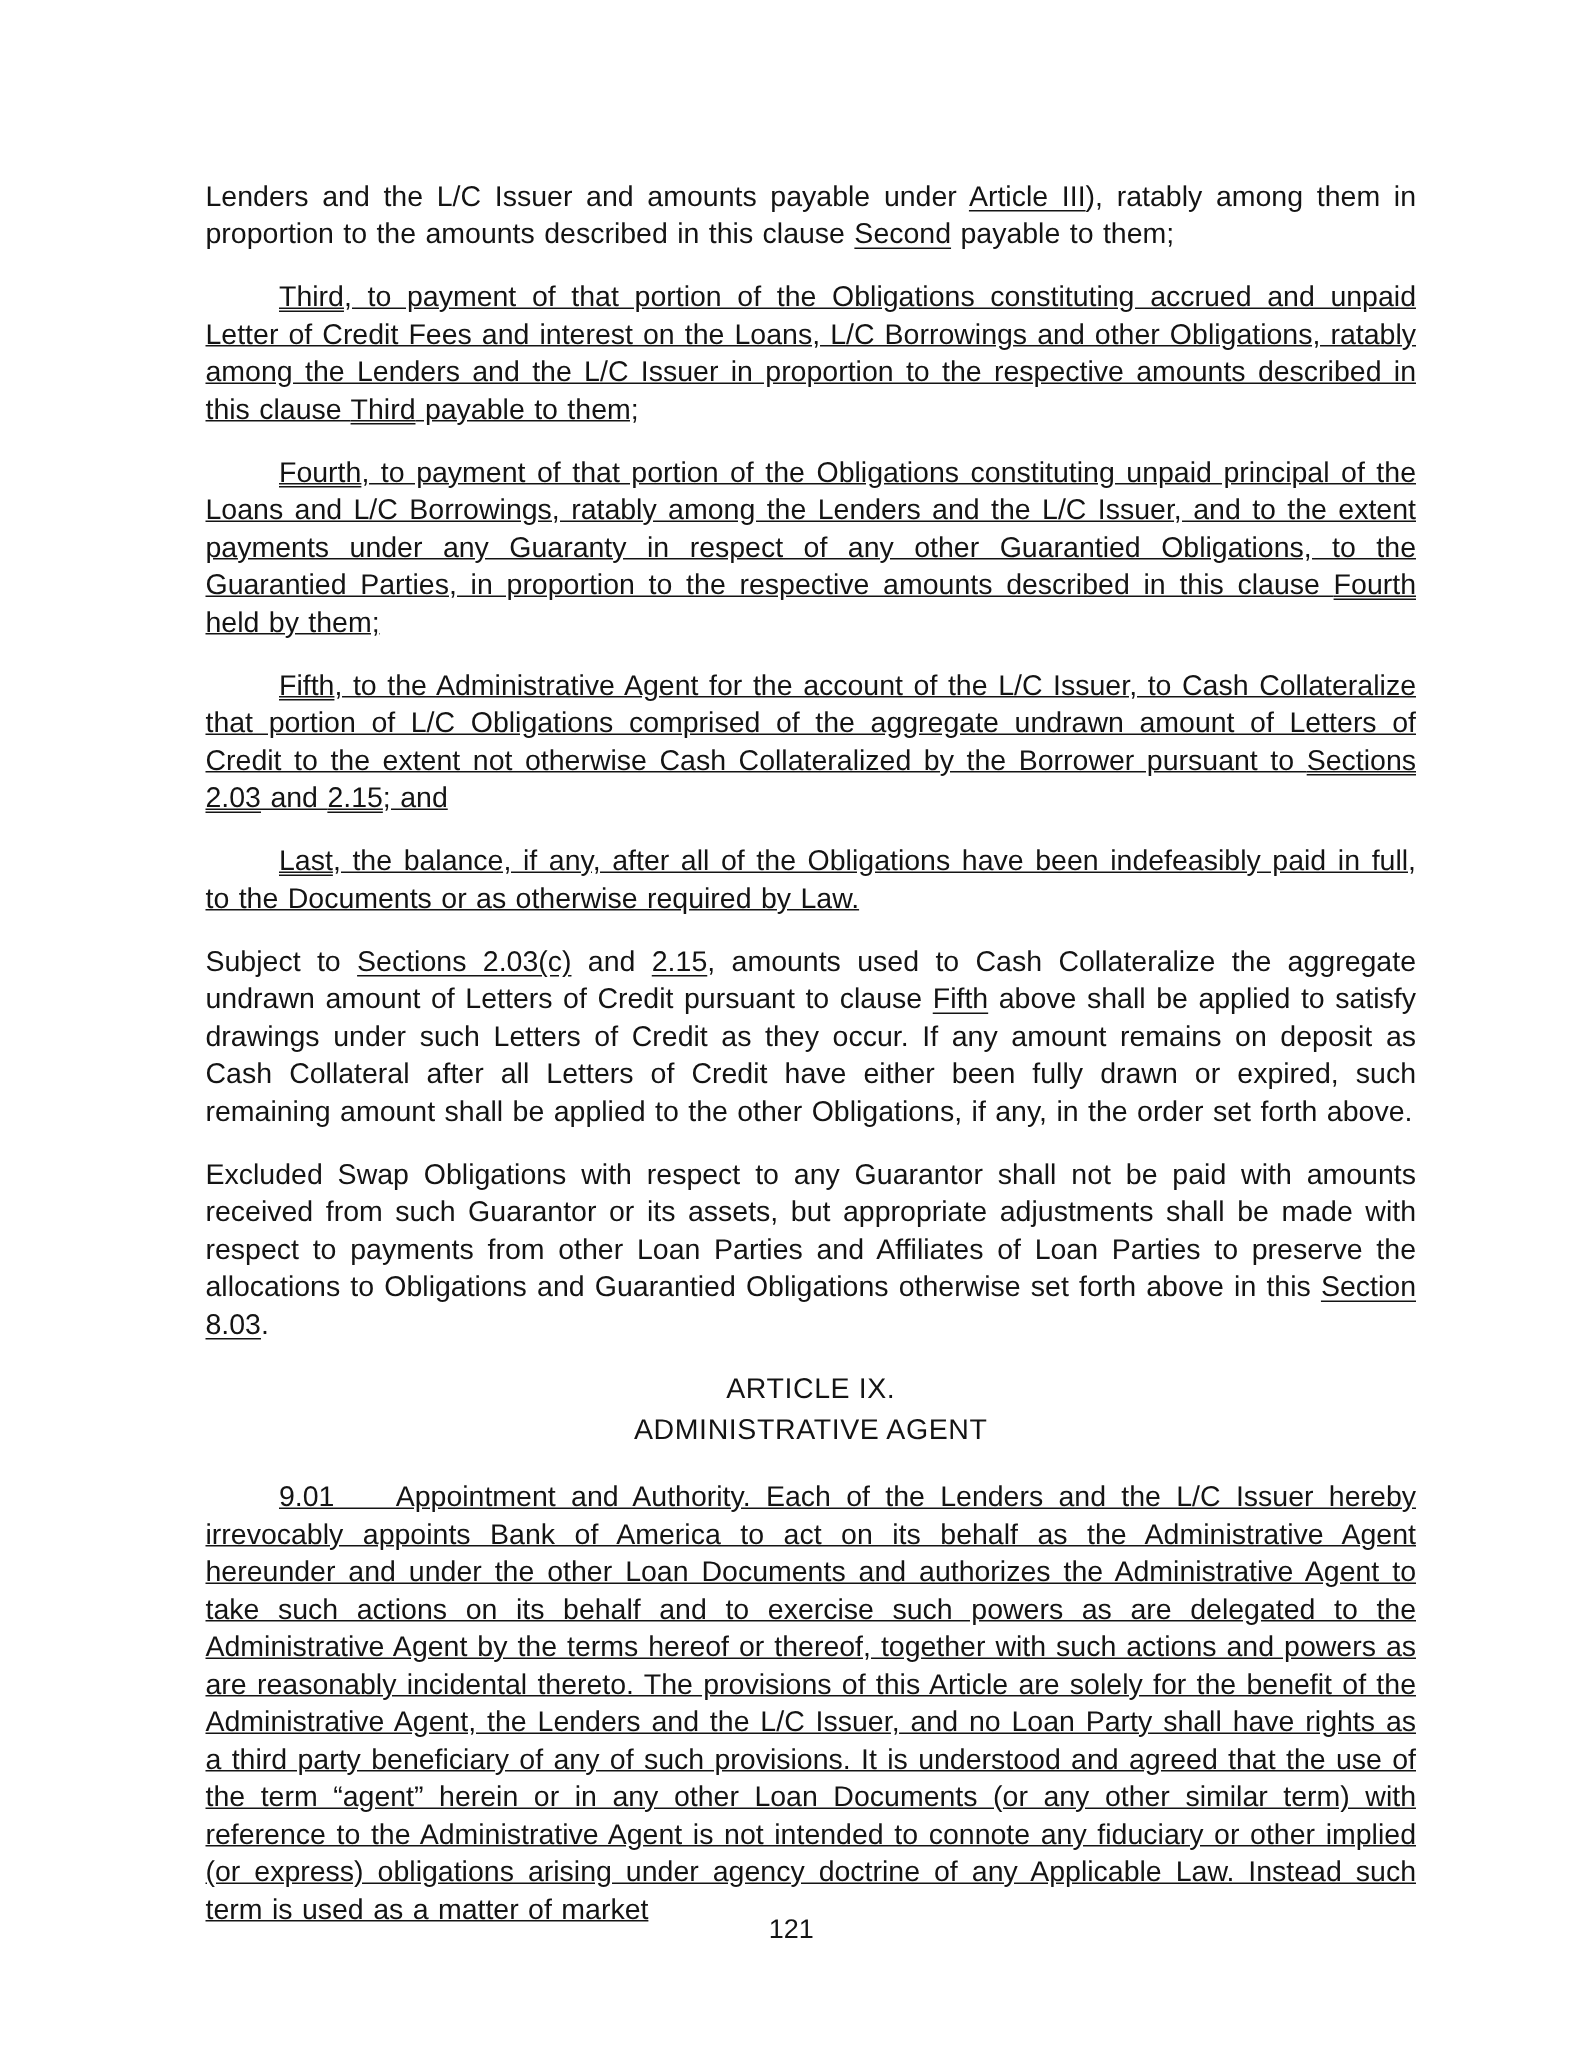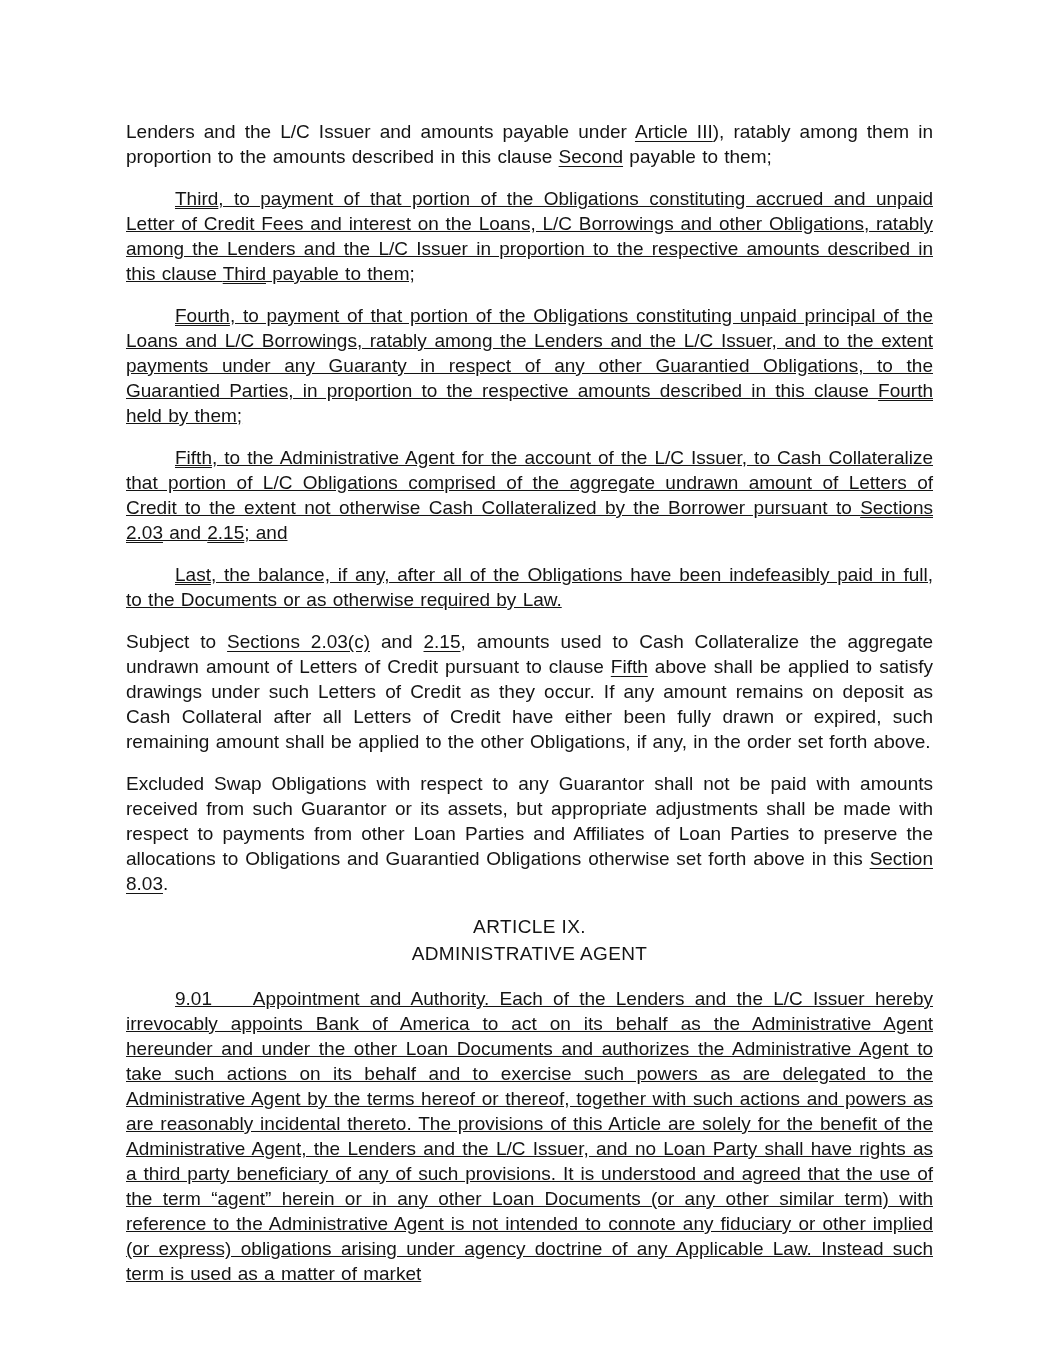--- a/index.html
+++ b/index.html
@@ -15,21 +15,21 @@
     color: #141414;
     font-family: "Liberation Sans", "DejaVu Sans", sans-serif;
     font-size: 19px;
     line-height: 25px;
     box-sizing: border-box;
     overflow: hidden;
   }
   .doc-body {
     position: absolute;
     top: 119px;
-    left: 126px;
+    left: 137px;
     width: 807px;
   }
   .para {
     margin: 0 0 17px 0;
     text-align: justify;
     word-spacing: 1px;
   }
   .para.indent {
     text-indent: 49px;
     text-decoration: underline;
@@ -78,13 +78,14 @@
 
     <div class="heading">
       <div>ARTICLE IX.</div>
       <div>ADMINISTRATIVE AGENT</div>
     </div>
 
     <p class="para indent"><span>9.01&nbsp;&nbsp;&nbsp;&nbsp;Appointment and Authority.  Each of the Lenders and the L/C Issuer hereby irrevocably appoints Bank of America to act on its behalf as the Administrative Agent hereunder and under the other Loan Documents and authorizes the Administrative Agent to take such actions on its behalf and to exercise such powers as are delegated to the Administrative Agent by the terms hereof or thereof, together with such actions and powers as are reasonably incidental thereto.  The provisions of this Article are solely for the benefit of the Administrative Agent, the Lenders and the L/C Issuer, and no Loan Party shall have rights as a third party beneficiary of any of such provisions.  It is understood and agreed that the use of the term “agent” herein or in any other Loan Documents (or any other similar term) with reference to the Administrative Agent is not intended to connote any fiduciary or other implied (or express) obligations arising under agency doctrine of any Applicable Law. Instead such term is used as a matter of market</span></p>
 
   </div>
 
+  <div class="footer">121</div>
 </div>
 
 </body></html>

